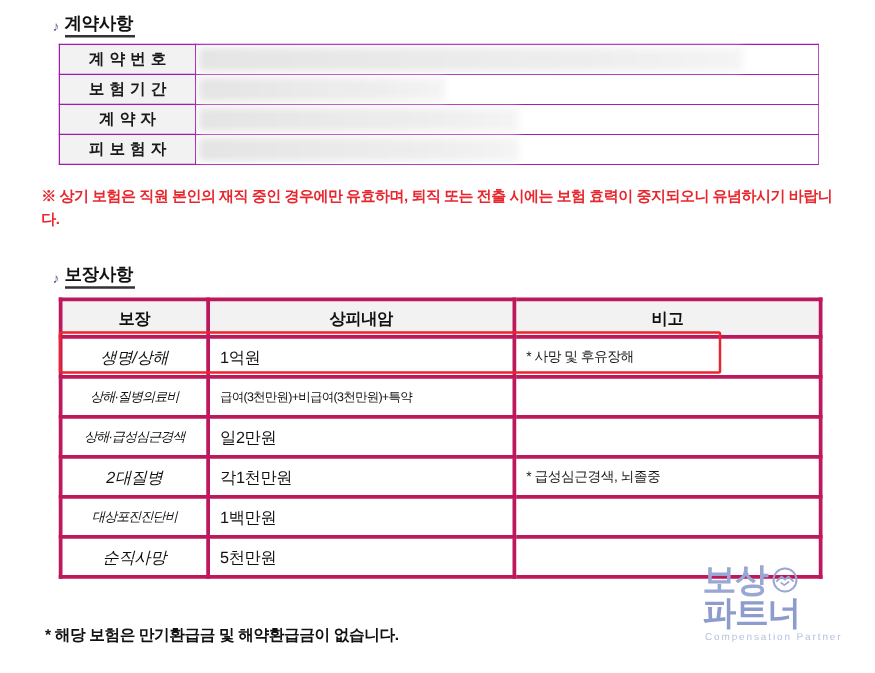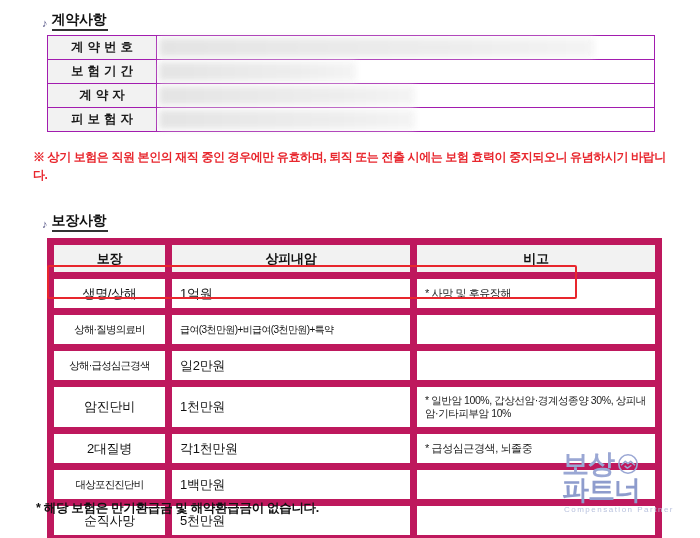--- a/index.html
+++ b/index.html
@@ -110,21 +110,21 @@
   .coverage-table {
     position: absolute;
     left: 47px;
     top: 238px;
     width: 608px;
     border-collapse: collapse;
     table-layout: fixed;
   }
   .coverage-table th,
   .coverage-table td {
-    border: 7px solid #be185d;
+    border: 3px solid #be185d;
     padding: 0 8px;
     font-size: 12.5px;
     color: #111;
     letter-spacing: -0.3px;
   }
   .coverage-table thead th {
     height: 27px;
     background: #f2f2f2;
     font-weight: bold;
     text-align: center;
@@ -134,20 +134,21 @@
   .coverage-table col.c2 { width: 245px; }
   .coverage-table col.c3 { width: 245px; }
 
   .coverage-table tbody td {
     height: 29px;
     vertical-align: middle;
   }
   .coverage-table td.cov {
     text-align: center;
     font-size: 13px;
+    font-style: italic;
   }
   .coverage-table td.cov.small {
     font-size: 10.5px;
     letter-spacing: -0.8px;
   }
   .coverage-table td.amt {
     text-align: left;
     font-size: 13px;
   }
   .coverage-table td.amt.small {
@@ -301,25 +302,20 @@
       </tr>
       <tr>
         <td class="cov small">상해·질병의료비</td>
         <td class="amt small">급여(3천만원)+비급여(3천만원)+특약</td>
         <td class="note"></td>
       </tr>
       <tr>
         <td class="cov small">상해·급성심근경색</td>
         <td class="amt">일2만원</td>
         <td class="note"></td>
-      </tr>
-      <tr class="tall">
-        <td class="cov">암진단비</td>
-        <td class="amt">1천만원</td>
-        <td class="note two-line">* 일반암 100%, 갑상선암·경계성종양 30%, 상피내암·기타피부암 10%</td>
       </tr>
       <tr>
         <td class="cov">2대질병</td>
         <td class="amt">각1천만원</td>
         <td class="note">* 급성심근경색, 뇌졸중</td>
       </tr>
       <tr>
         <td class="cov small">대상포진진단비</td>
         <td class="amt">1백만원</td>
         <td class="note"></td>

